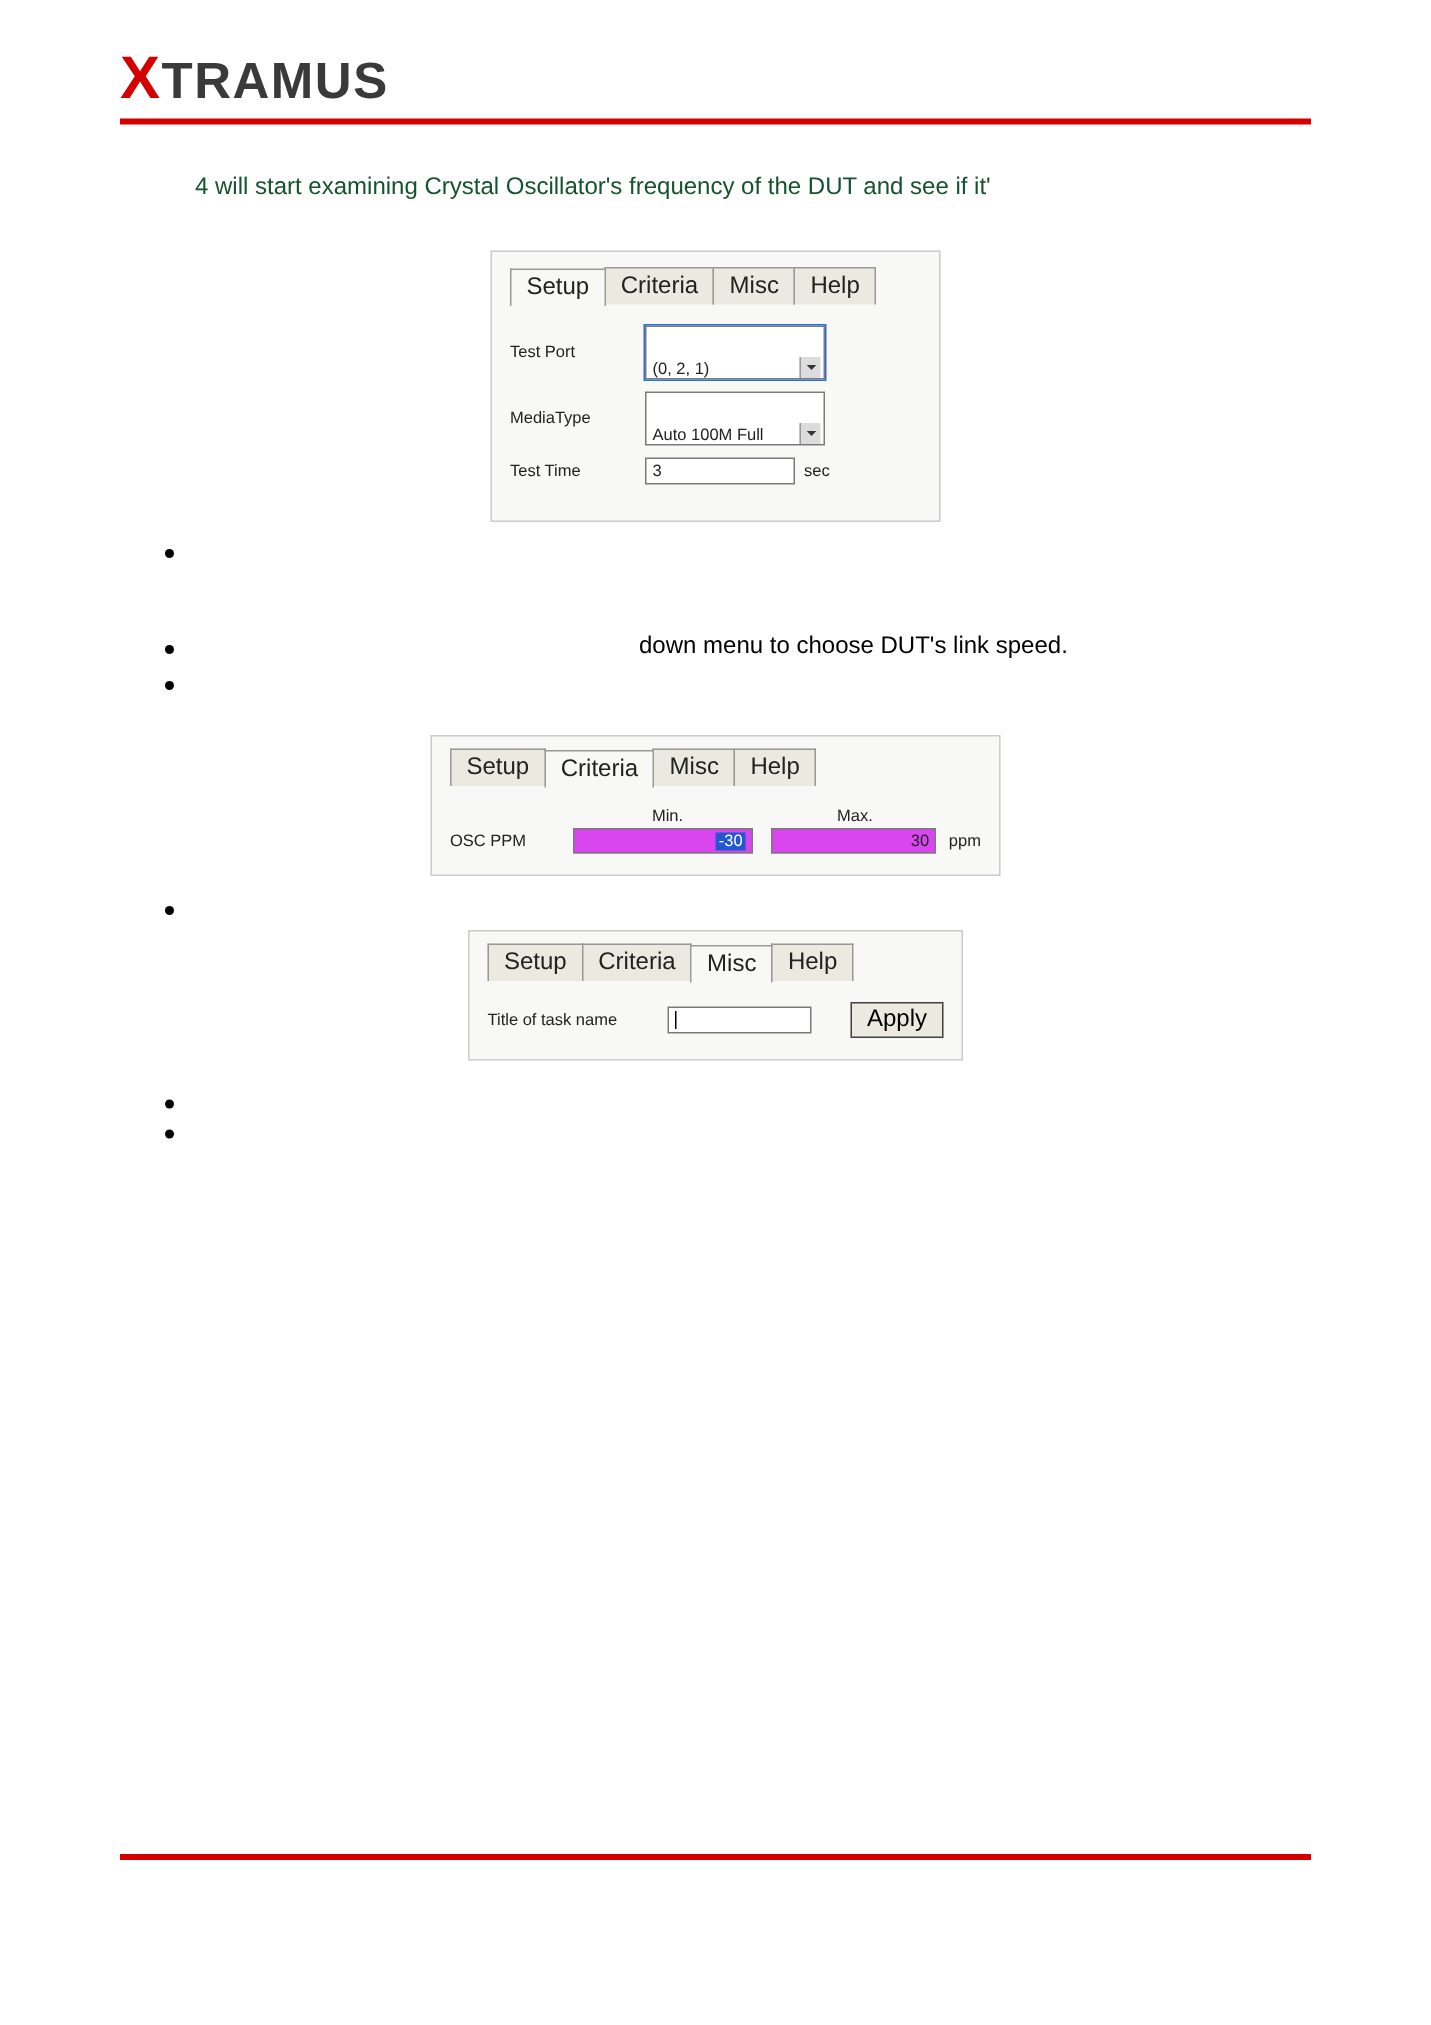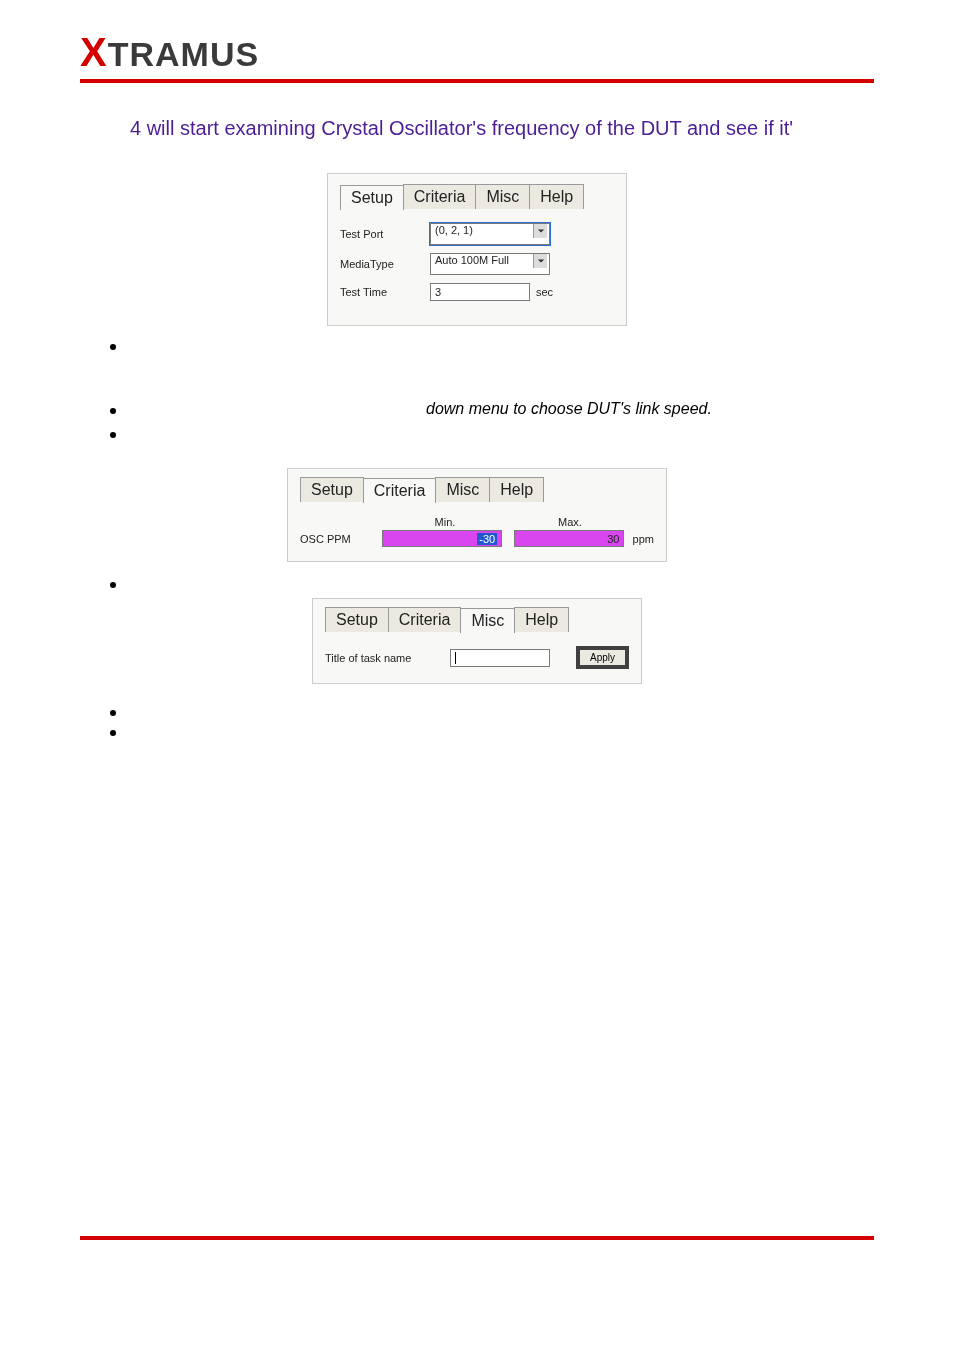--- a/index.html
+++ b/index.html
@@ -26,22 +26,22 @@
     font-size: 40px;
     font-weight: 900;
   }
   .hr-top {
     border: none;
     border-top: 4px solid #d40000;
     margin-top: 4px;
     margin-bottom: 30px;
   }
   .body-text {
-    font-size: 20px;
-    color: #4c1d95;
+    font-size: 16px;
+    color: #14532d;
     line-height: 1.5;
     margin-left: 50px;
     margin-bottom: 30px;
   }
   .bullet-block {
     margin-left: 30px;
     margin-bottom: 10px;
   }
   .bullet-line {
     display: flex;
@@ -87,25 +87,25 @@
     top: 1px;
   }
   .row1 {
     display: flex;
     align-items: center;
     margin: 8px 0;
   }
   .row1 .lbl { width: 90px; }
   .select {
     display: flex;
-    align-items: flex-start;
+    align-items: flex-end;
     justify-content: space-between;
     border: 1px solid #7a7a7a;
     background: #fff;
-    height: 22px;
+    height: 36px;
     width: 120px;
     padding: 0 2px 0 4px;
     font-size: 11px;
   }
   .select.hl { outline: 1px solid #2a6fd6; }
   .arrow {
     width: 14px; height: 14px;
     background: #dcdcdc;
     border-left: 1px solid #999;
     display: flex; align-items: center; justify-content: center;
@@ -160,24 +160,24 @@
     background: #fff; height: 18px; width: 110px;
     padding: 0 4px; display: flex; align-items: center;
   }
   .tname::before {
     content: "";
     border-left: 1px solid #000;
     height: 12px;
     display: inline-block;
   }
   .applybtn {
-    border: 4px solid #404040;
+    border: 1px solid #404040;
     background: #ece9e0;
     padding: 2px 10px;
-    font-size: 10px;
+    font-size: 16px;
   }
 
   .hr-bottom {
     border: none;
     border-top: 4px solid #d40000;
     position: absolute;
     left: 80px; right: 80px;
     bottom: 110px;
   }
 </style>
@@ -232,21 +232,21 @@
     </div>
   </div>
 
   <div class="bullet-block" style="margin-top:10px; margin-bottom:50px;">
     <div class="bullet-line">
       <span class="bullet-dot"></span>
       <span class="bullet-text"></span>
     </div>
   </div>
 
-  <div class="bullet-block" style="margin-bottom:30px;font-style:italic;">
+  <div class="bullet-block" style="margin-bottom:30px;">
     <div class="bullet-line">
       <span class="bullet-dot"></span>
       <span class="bullet-text" style="padding-left:290px;">down menu to choose DUT's link speed.</span>
     </div>
     <div class="bullet-line">
       <span class="bullet-dot"></span>
       <span class="bullet-text"></span>
     </div>
   </div>
 

